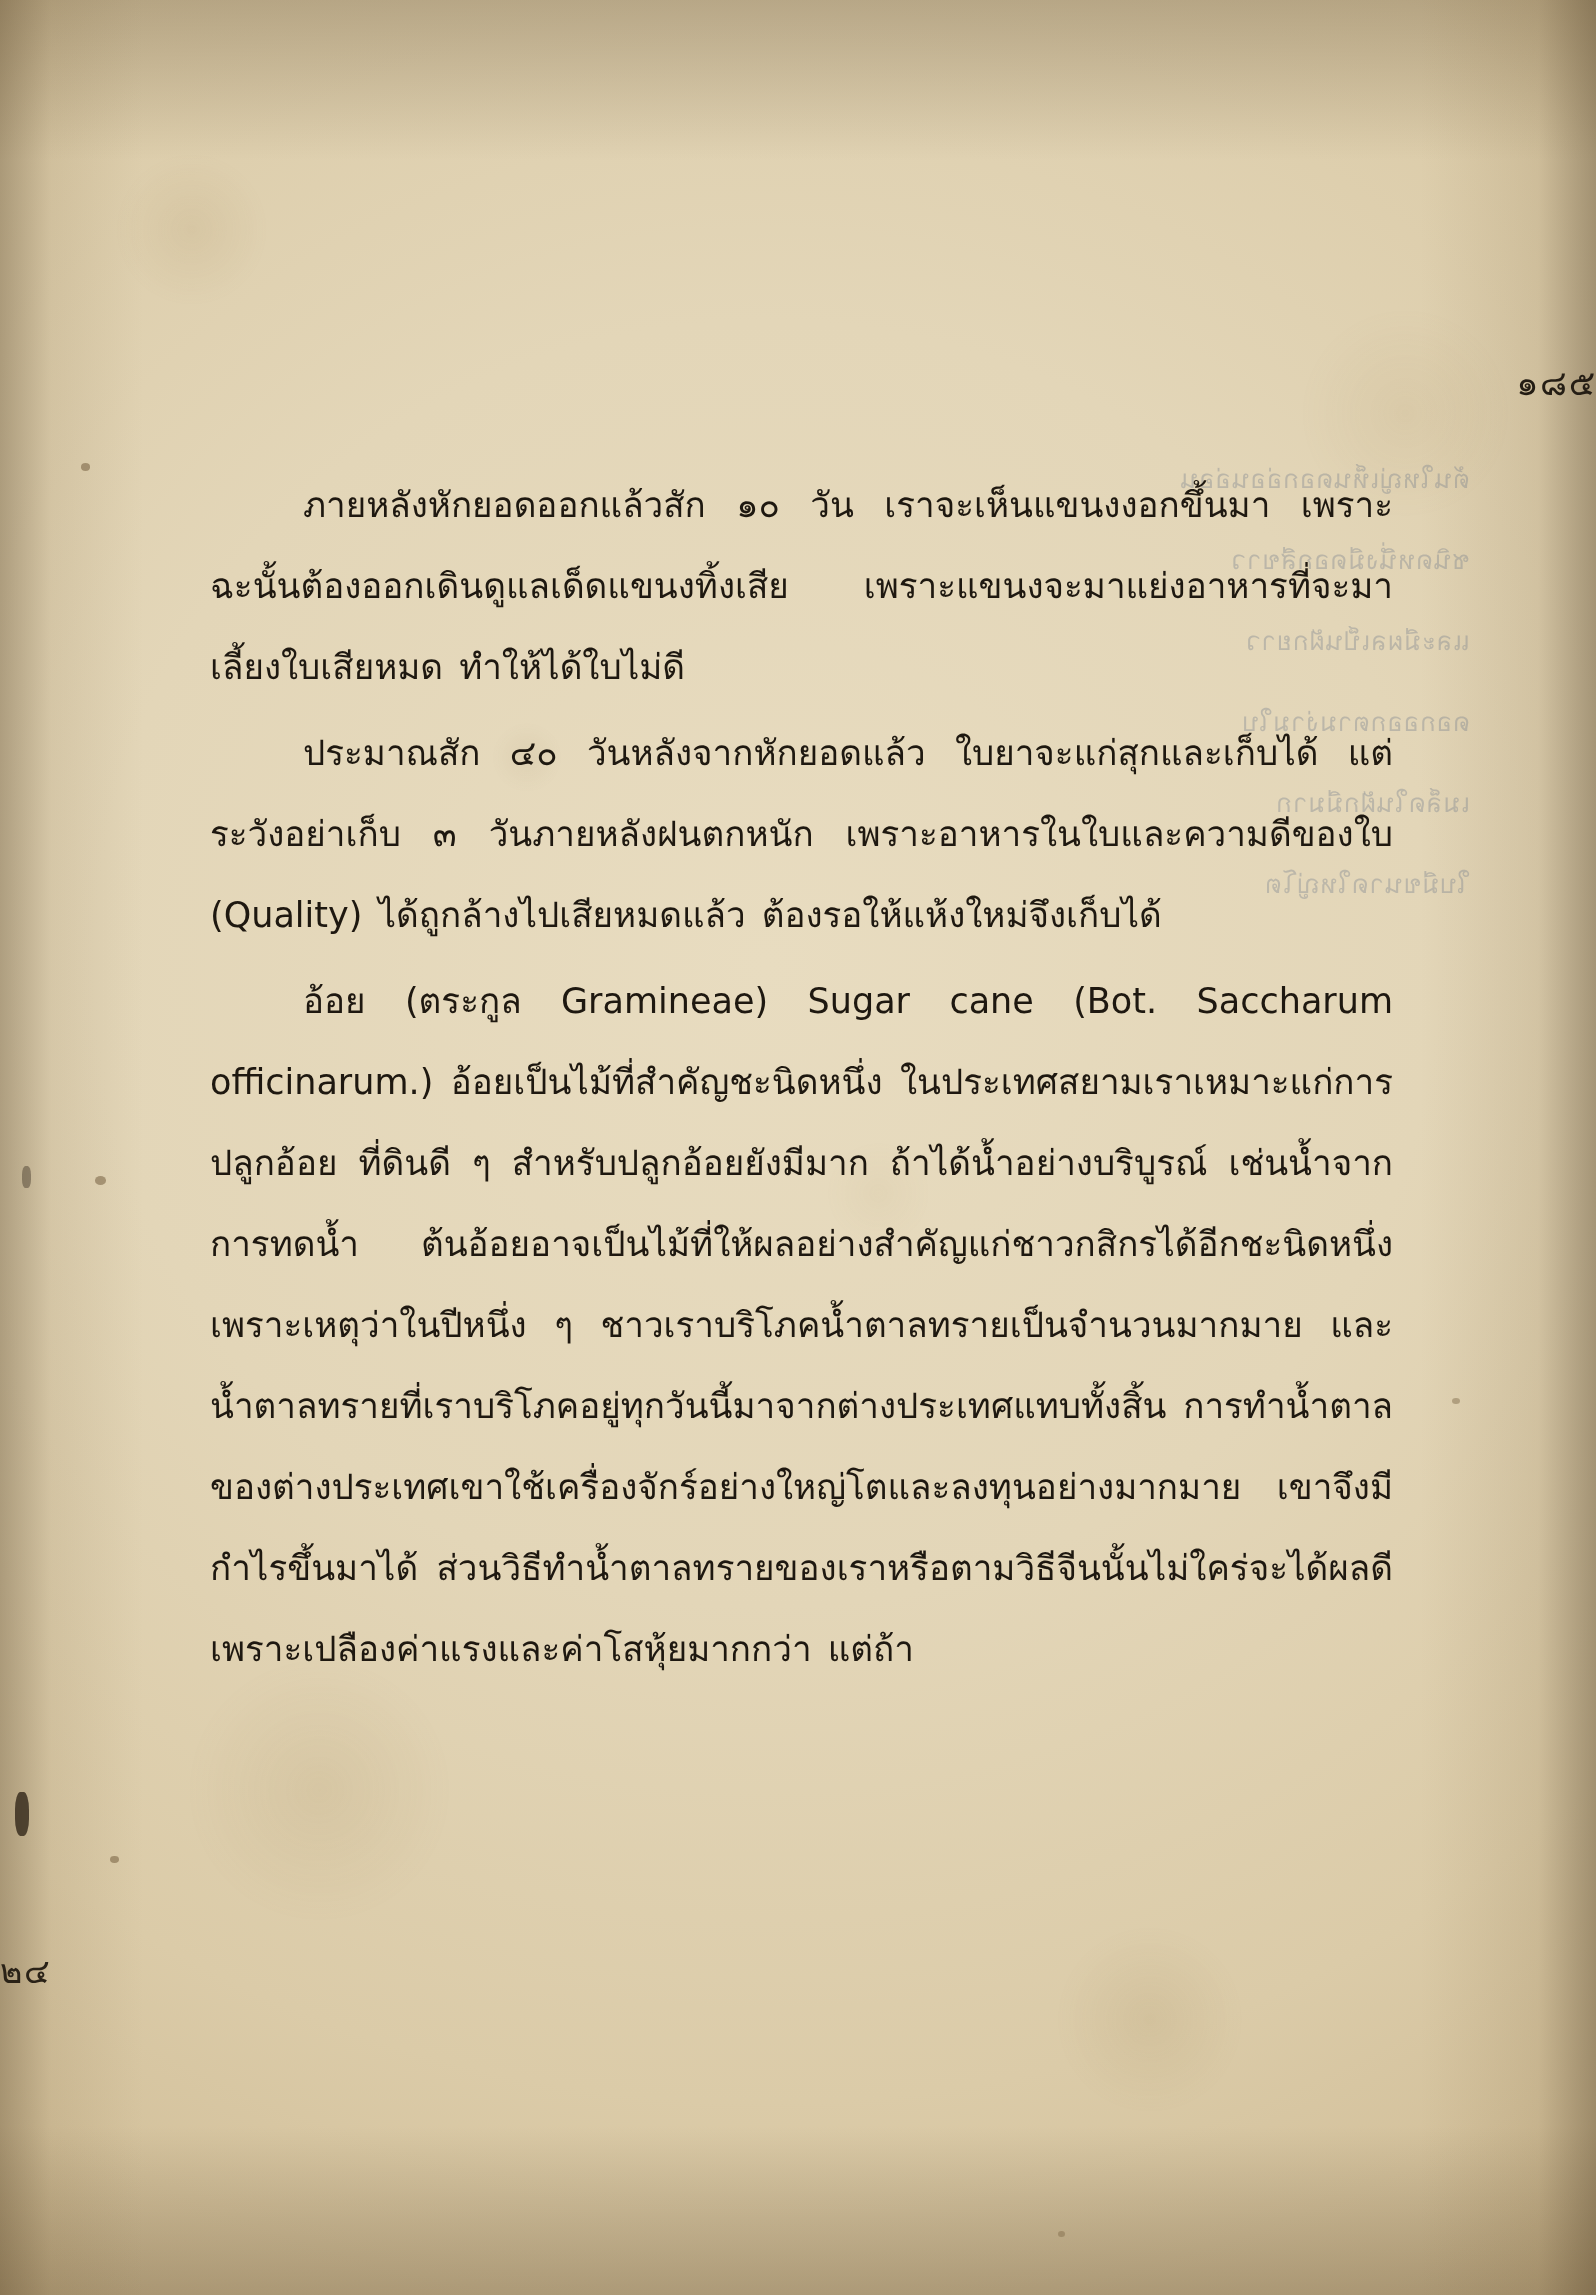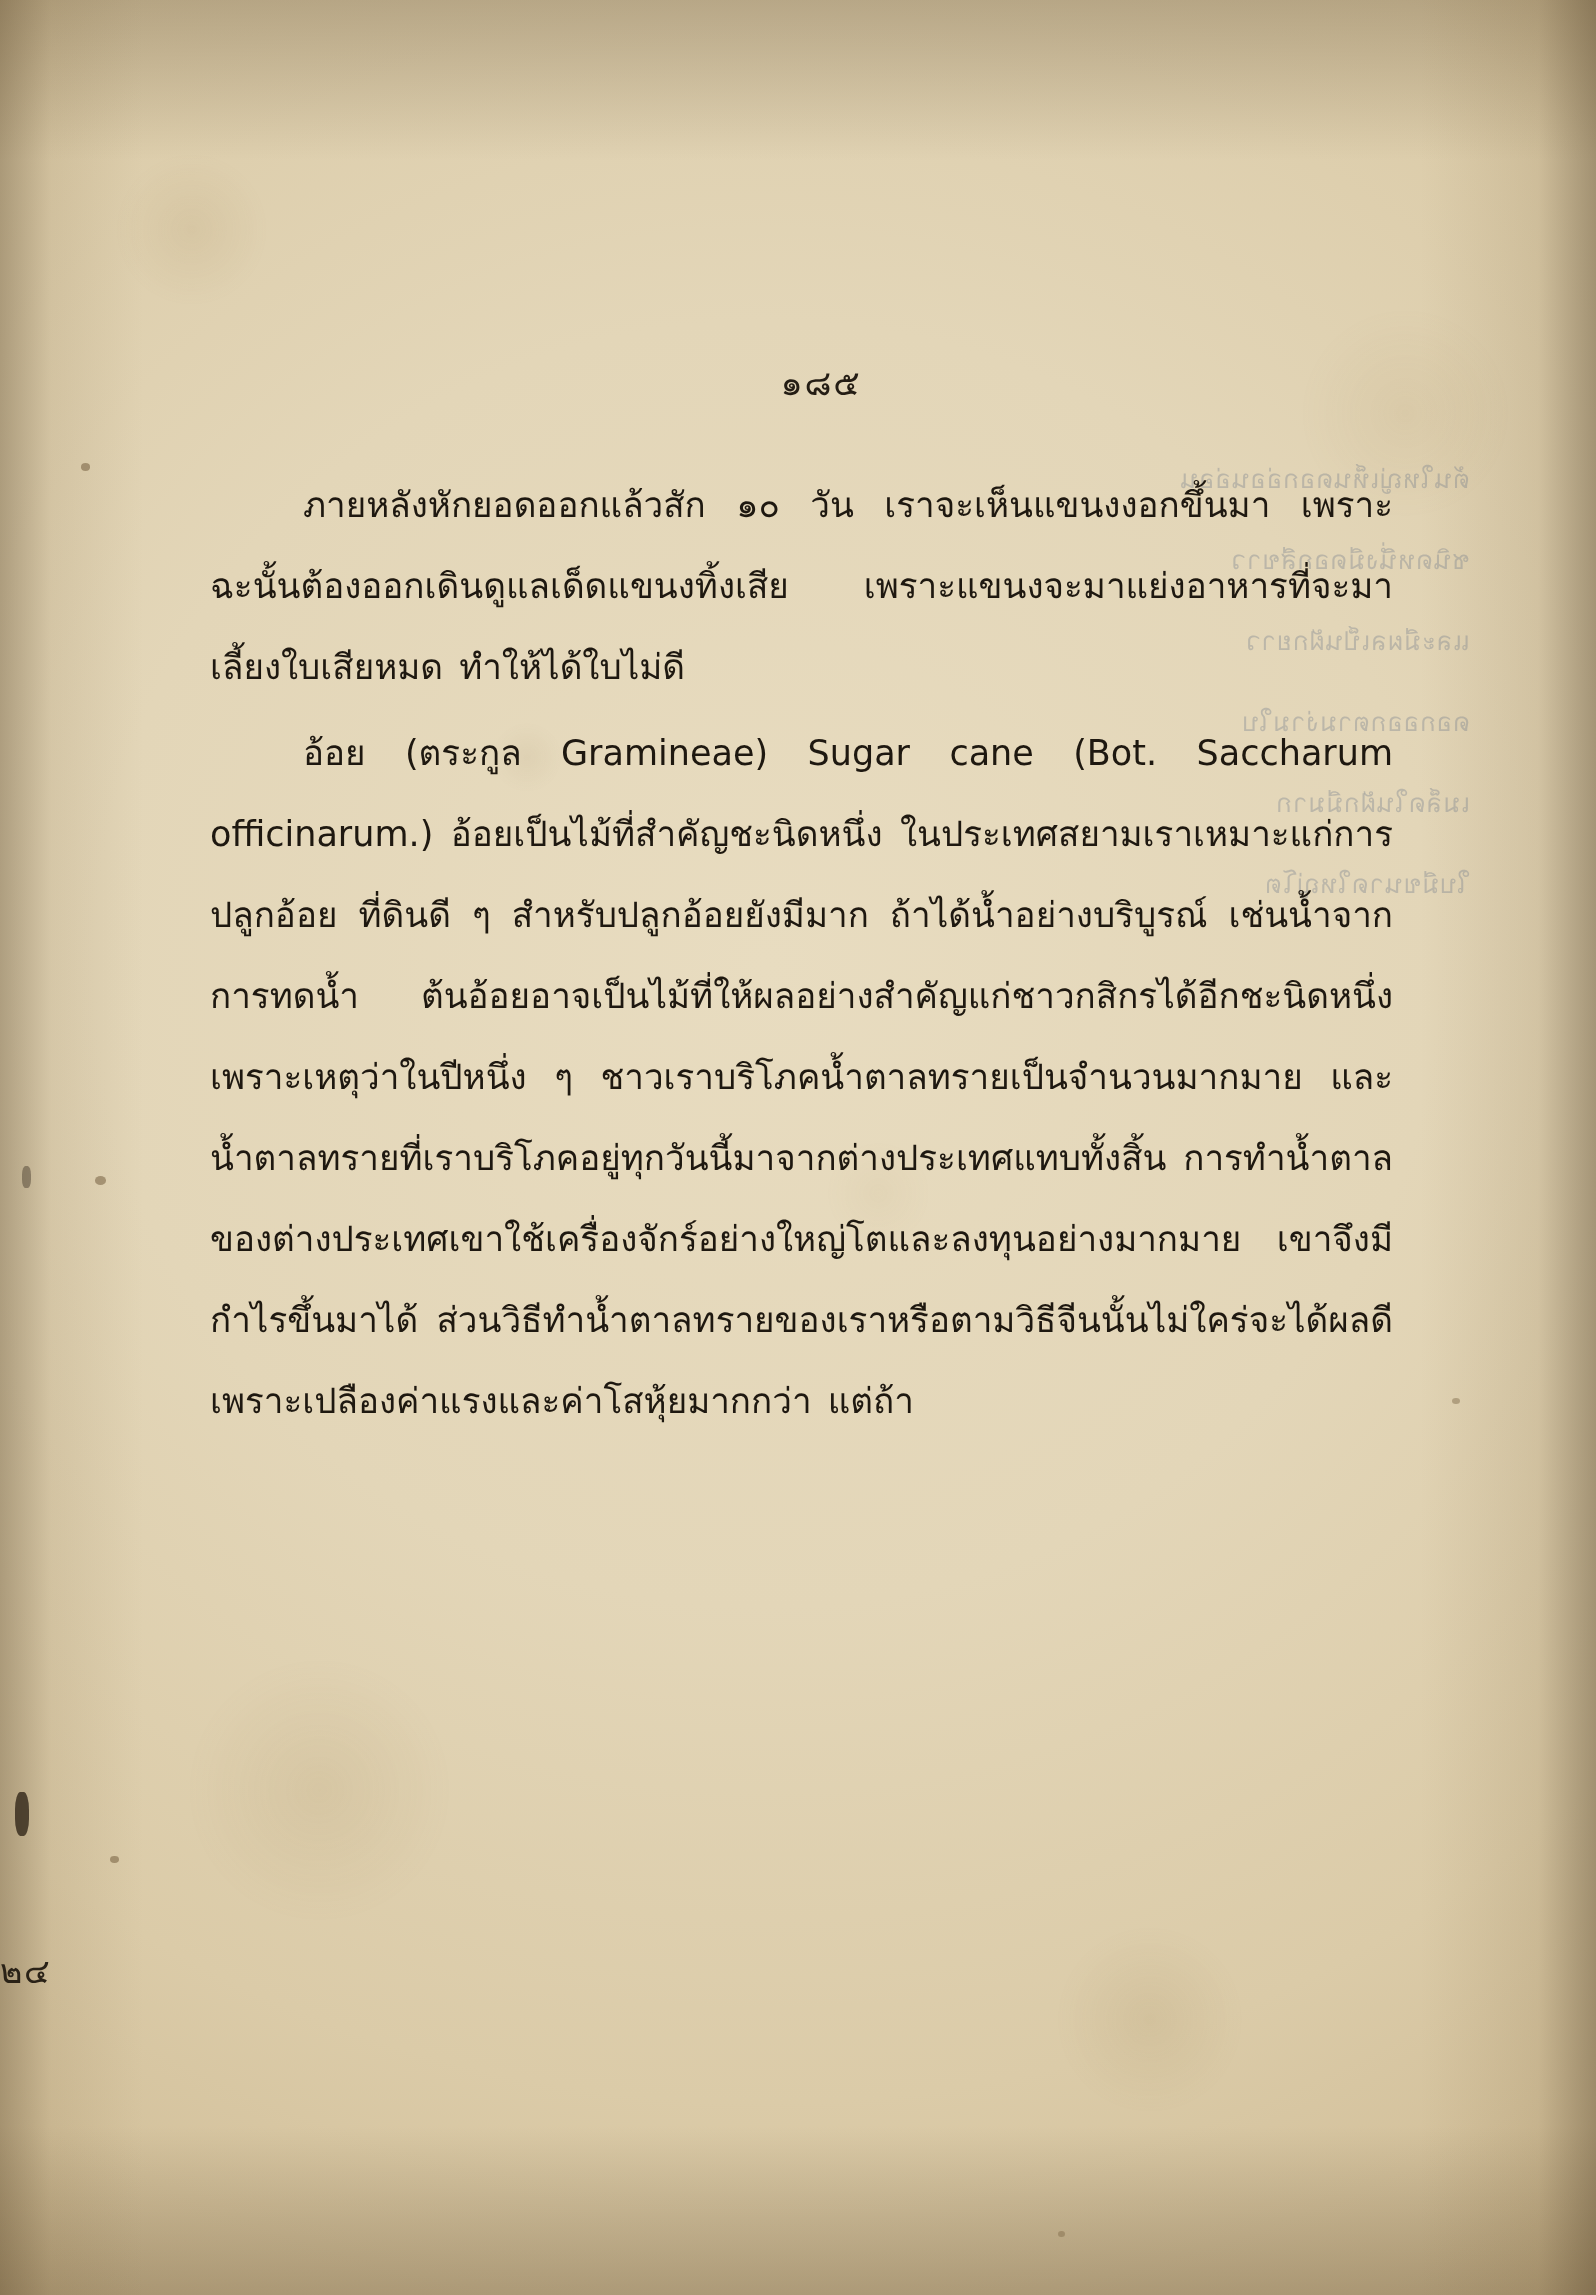--- a/index.html
+++ b/index.html
@@ -72,21 +72,21 @@
     overflow: hidden;
   }
   .bleed div { text-align: justify; }
 
   
   .folio {
     position: absolute;
     top: 355px;
     left: 0;
     right: 0;
-    text-align: center;
+    text-align: right;
     font-size: 35px;
     color: #241d14;
     font-family: "DejaVu Sans", sans-serif;
     letter-spacing: 1.7px;
     padding-left: 45px;
   }
   .body {
     position: absolute;
     left: 210px;
     width: 1183px;
@@ -145,18 +145,19 @@
     <div>และมีผลเป็นฝักยาว</div>
     <div>ดอกออกตามง่ามใบ</div>
     <div>เมล็ดในฝักมีมาก</div>
     <div>ใบมีขนาดใหญ่โต</div>
   </div>
 
   <div class="folio">๑๘๕</div>
 
   <div class="body">
     <p class="para first-indent">ภายหลังหักยอดออกแล้วสัก ๑๐ วัน   เราจะเห็นแขนงงอกขึ้นมา เพราะฉะนั้นต้องออกเดินดูแลเด็ดแขนงทิ้งเสีย   เพราะแขนงจะมาแย่งอาหารที่จะมาเลี้ยงใบเสียหมด  ทำให้ได้ใบไม่ดี</p>
+    <p class="para first-indent">ประมาณสัก ๔๐ วันหลังจากหักยอดแล้ว   ใบยาจะแก่สุกและเก็บได้   แต่ระวังอย่าเก็บ ๓ วันภายหลังฝนตกหนัก   เพราะอาหารในใบและความดีของใบ (Quality) ได้ถูกล้างไปเสียหมดแล้ว ต้องรอให้แห้งใหม่จึงเก็บได้</p>
     <p class="para first-indent">อ้อย (ตระกูล Gramineae) Sugar cane (Bot. Saccharum officinarum.)  อ้อยเป็นไม้ที่สำคัญชะนิดหนึ่ง   ในประเทศสยามเราเหมาะแก่การปลูกอ้อย   ที่ดินดี ๆ สำหรับปลูกอ้อยยังมีมาก   ถ้าได้น้ำอย่างบริบูรณ์  เช่นน้ำจากการทดน้ำ   ต้นอ้อยอาจเป็นไม้ที่ให้ผลอย่างสำคัญแก่ชาวกสิกรได้อีกชะนิดหนึ่ง   เพราะเหตุว่าในปีหนึ่ง ๆ ชาวเราบริโภคน้ำตาลทรายเป็นจำนวนมากมาย   และน้ำตาลทรายที่เราบริโภคอยู่ทุกวันนี้มาจากต่างประเทศแทบทั้งสิ้น   การทำน้ำตาลของต่างประเทศเขาใช้เครื่องจักร์อย่างใหญ่โตและลงทุนอย่างมากมาย  เขาจึงมีกำไรขึ้นมาได้   ส่วนวิธีทำน้ำตาลทรายของเราหรือตามวิธีจีนนั้นไม่ใคร่จะได้ผลดี  เพราะเปลืองค่าแรงและค่าโสหุ้ยมากกว่า   แต่ถ้า</p>
   </div>
 
   <div class="signature">๒๔</div>
 </div>
 
 
 </body></html>

